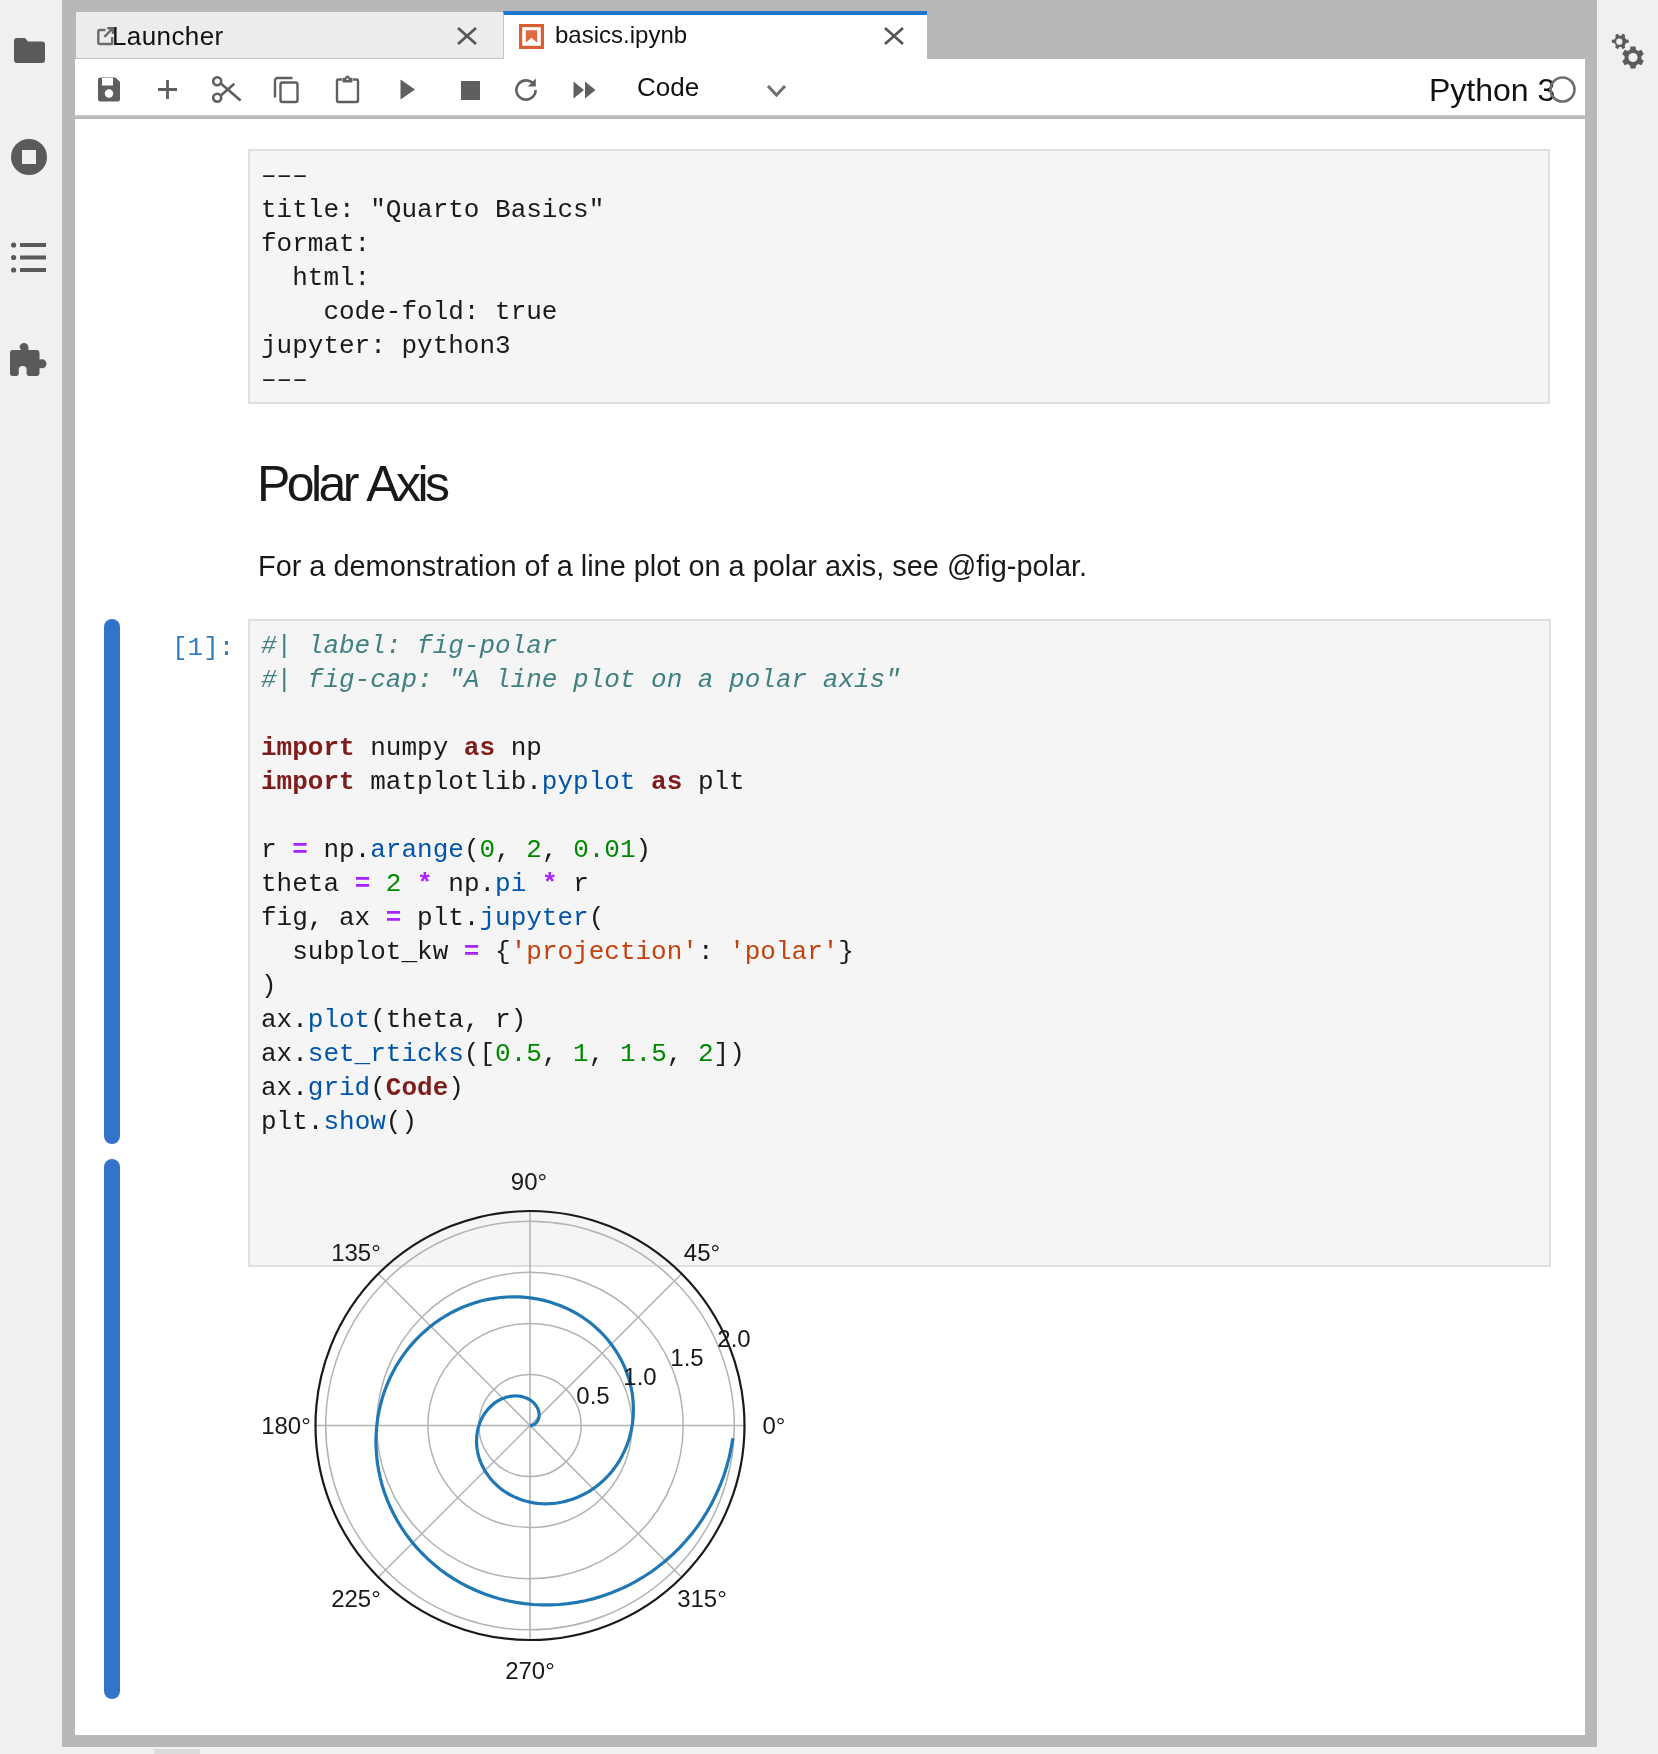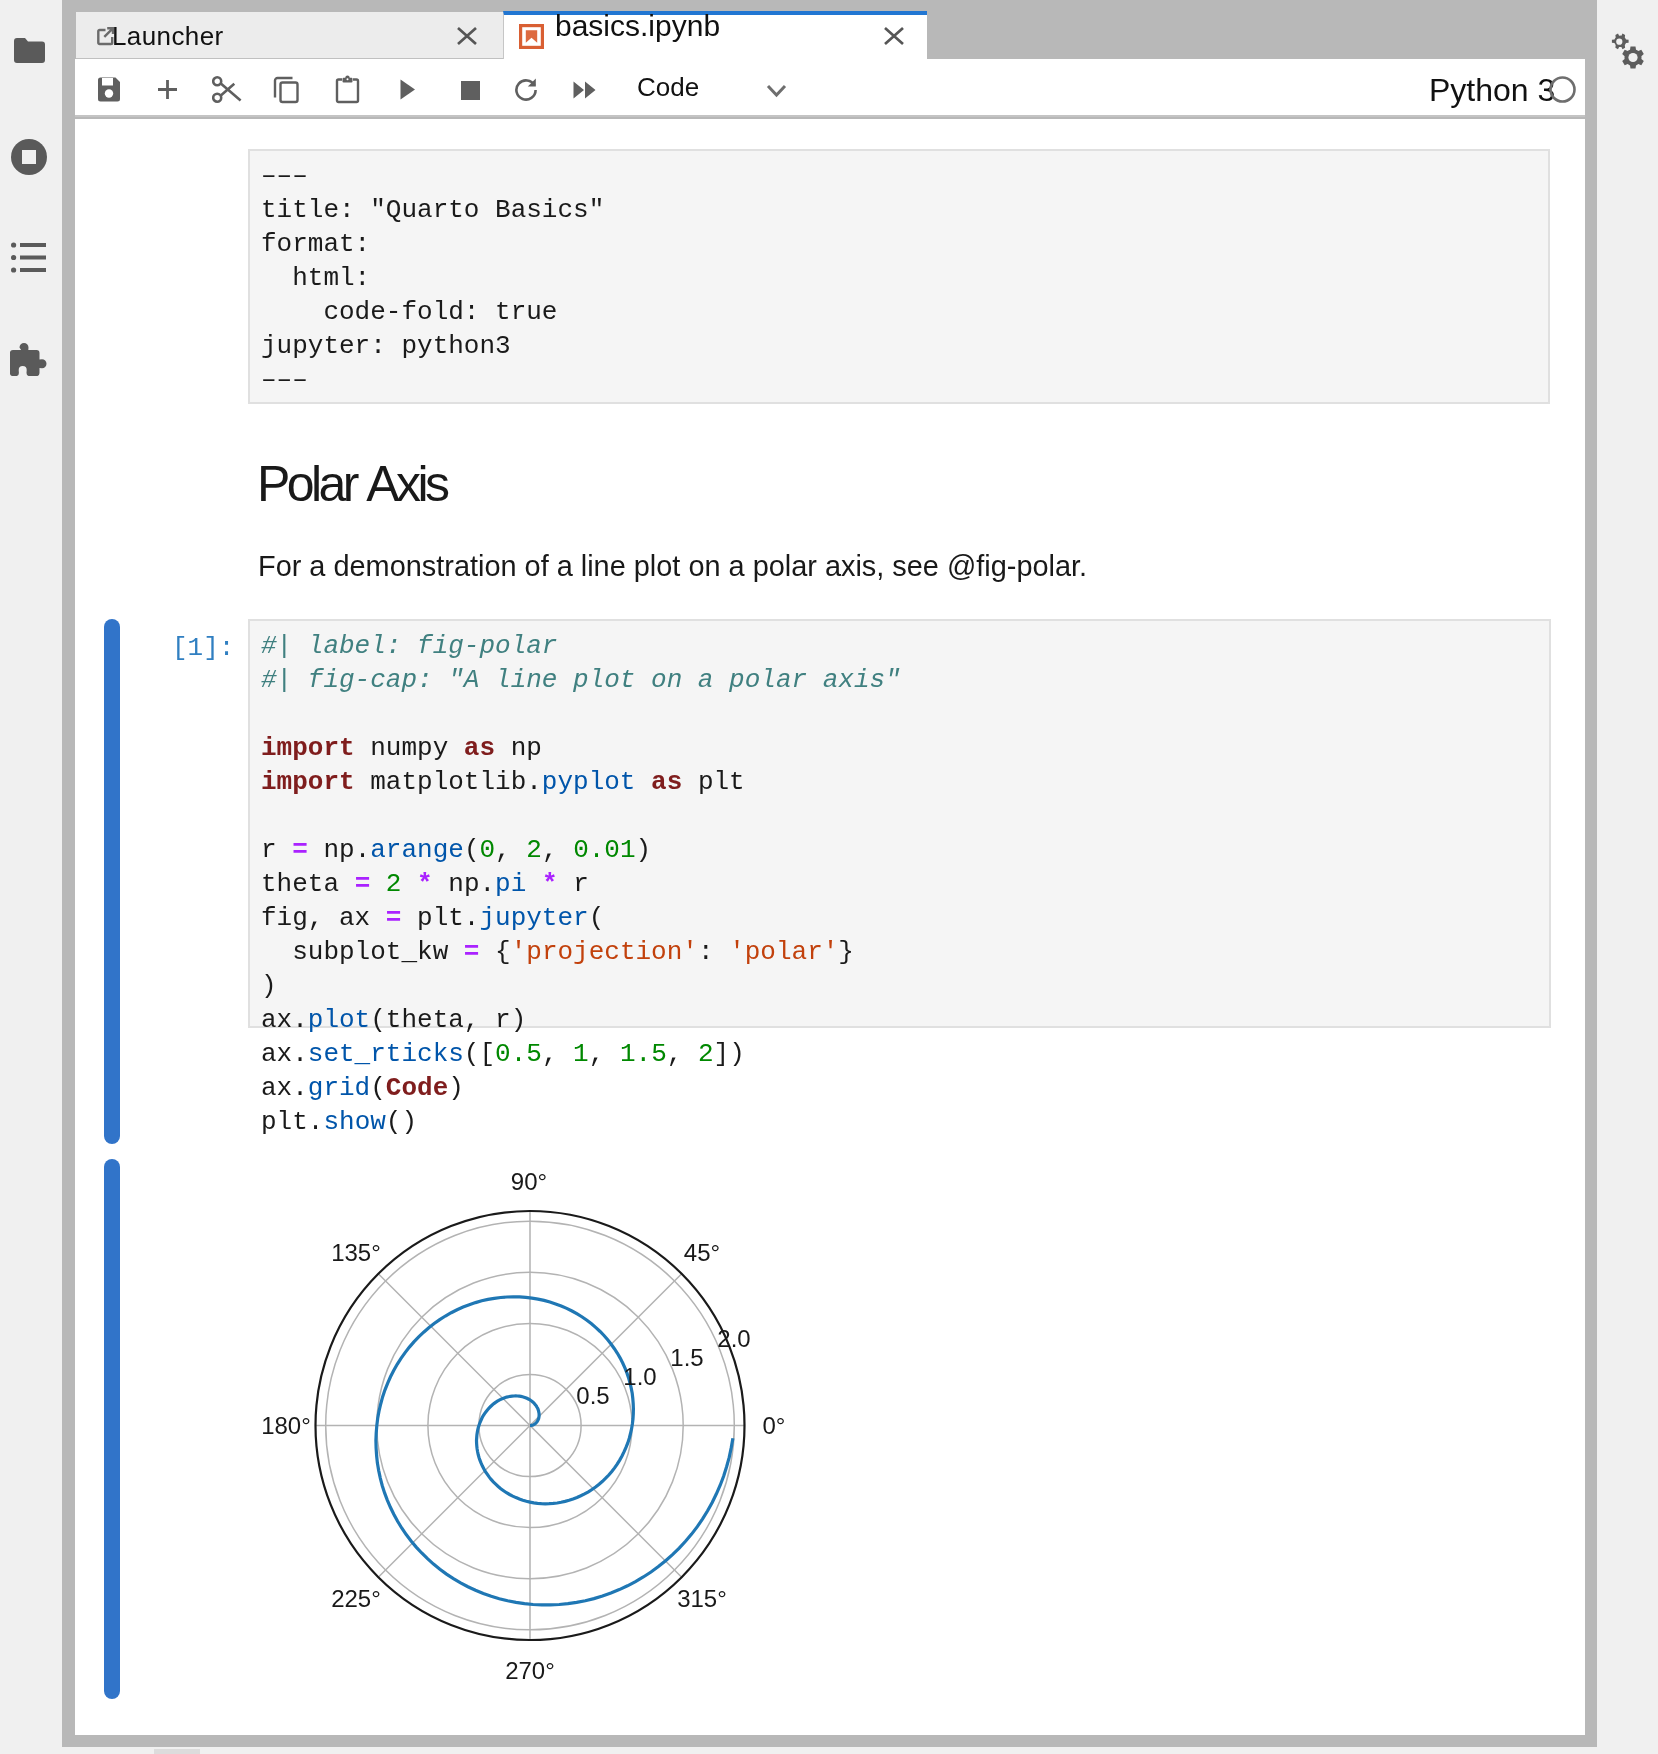--- a/index.html
+++ b/index.html
@@ -34,21 +34,21 @@
 </svg>
 <div class="abs" style="left:112px; top:21px; font-size:26px; letter-spacing:0.4px;; color:#111;">Launcher</div>
 <svg class="abs" style="left:456px; top:26px;" width="22" height="20" viewBox="0 0 22 20">
   <path d="M2 2 L20 18 M20 2 L2 18" stroke="#565656" stroke-width="2.7"></path>
 </svg>
 
 <svg class="abs" style="left:519px; top:24px;" width="25" height="25" viewBox="0 0 25 25">
   <rect x="1.6" y="1.6" width="21.8" height="21.8" fill="none" stroke="#d95f33" stroke-width="3.2"></rect>
   <path d="M6.8 6.3 h11.4 v12.4 l-5.7 -4.9 l-5.7 4.9 z" fill="#dd6a40"></path>
 </svg>
-<div class="abs" style="left:555px; top:9px; font-size:30px; color:#111;">basics.ipynb</div>
+<div class="abs" style="left:555px; top:21px; font-size:24px; color:#111;">basics.ipynb</div>
 <svg class="abs" style="left:883px; top:26px;" width="22" height="20" viewBox="0 0 22 20">
   <path d="M2 2 L20 18 M20 2 L2 18" stroke="#565656" stroke-width="2.7"></path>
 </svg>
 
 <svg class="abs" style="left:96px; top:76px;" width="26" height="27" viewBox="0 0 26 27">
   <path d="M2 4 a2.5 2.5 0 0 1 2.5 -2.5 h15 L24 6 v17 a2.5 2.5 0 0 1 -2.5 2.5 h-17 A2.5 2.5 0 0 1 2 23 z
            M6 2 h11 v7.5 h-11 z" fill="#5f5f5f" fill-rule="evenodd"></path>
   <circle cx="13" cy="17.5" r="4.2" fill="#fff"></circle>
 </svg>
 
@@ -142,21 +142,21 @@
   html:
     code-fold: true
 jupyter: python3
 –––</div>
 
 <div class="abs" style="left:257px; top:455px; font-size:50px; letter-spacing:-3.6px; word-spacing:3px; font-weight:normal; color:#191919;">Polar Axis</div>
 <div class="abs" style="left:258px; top:550px; font-size:28.9px; color:#191919;">For a demonstration of a line plot on a polar axis, see @fig-polar.</div>
 
 <div class="abs" style="left:104px; top:619px; width:16px; height:525px; border-radius:8px; background:#3174c9;"></div>
 <div class="abs mono" style="left:172px; top:633px; width:62px; font-size:26px; color:#307fc1;">[1]:</div>
-<div class="abs mono" style="left:248px; top:619px; width:1303px; height:409px; background:#f5f5f5; border:2px solid #e0e0e0; padding:8px 0 0 11px; font-size:26px; line-height:34px; color:#1a1a1a; white-space:pre;"><span class="cm">#| label: fig-polar
+<div class="abs mono" style="left:248px; top:619px; width:1303px; height:648px; background:#f5f5f5; border:2px solid #e0e0e0; padding:8px 0 0 11px; font-size:26px; line-height:34px; color:#1a1a1a; white-space:pre;"><span class="cm">#| label: fig-polar
 #| fig-cap: "A line plot on a polar axis"</span>
 
 <span class="kw">import</span> numpy <span class="kw">as</span> np
 <span class="kw">import</span> matplotlib.<span class="prop">pyplot</span> <span class="kw">as</span> plt
 
 r <span class="op">=</span> np.<span class="prop">arange</span>(<span class="num">0</span>, <span class="num">2</span>, <span class="num">0.01</span>)
 theta <span class="op">=</span> <span class="num">2</span> <span class="op">*</span> np.<span class="prop">pi</span> <span class="op">*</span> r
 fig, ax <span class="op">=</span> plt.<span class="prop">jupyter</span>(
   subplot_kw <span class="op">=</span> {<span class="str">'projection'</span>: <span class="str">'polar'</span>}
 )

